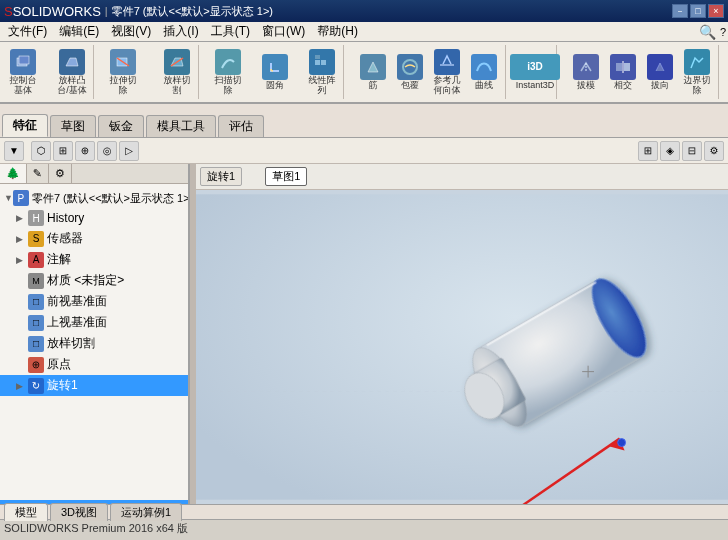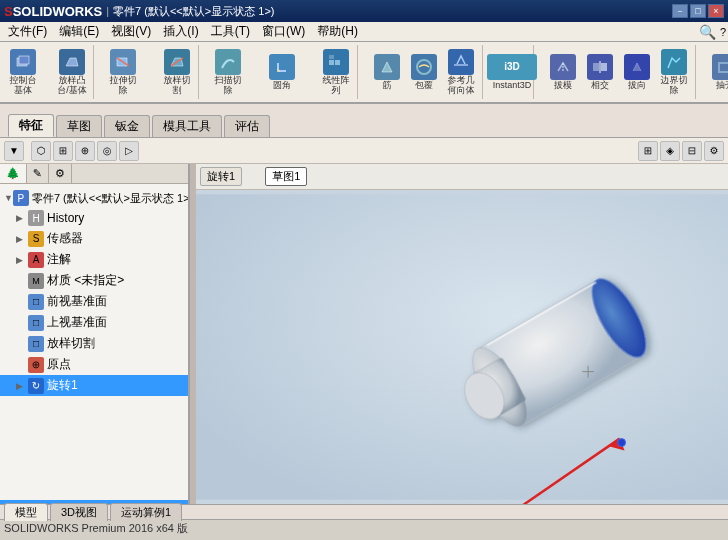--- a/index.html
+++ b/index.html
@@ -86,21 +86,21 @@
       line-height: 1.1;
     }
 
     
     #tabs-row {
       display: flex;
       align-items: flex-end;
       height: 34px;
       background: #e8e0d8;
       border-bottom: 1px solid #a0a0a0;
-      padding-left: 8px;
+      padding-left: 2px;
     }
     .tab-item {
       padding: 2px 10px;
       background: #d4cec6;
       border: 1px solid #a0a0a0;
       border-bottom: none;
       cursor: pointer;
       font-size: 12px;
       margin-right: 2px;
       border-radius: 3px 3px 0 0;
@@ -288,21 +288,21 @@
       margin: 0 2px;
     }
 
     .header-logo {
       display: flex;
       align-items: center;
       gap: 2px;
     }
     .sw-logo {
       font-size: 13px;
-      font-weight: bold;
+      font-weight: normal;
       color: white;
     }
     .sw-logo .sw-solid { color: #cc2222; }
   </style>
 </head>
 <body>
 
 <div id="title-bar">
   <div class="header-logo">
     <span class="sw-logo">
@@ -378,21 +378,21 @@
               </svg>
           </div>
           <span class="btn-label">放样切割</span>
         </div>
       </div>
     </div>
 
     <div class="separator"></div>
 
     <div class="toolbar-group">
-      <div style="display:flex;gap:18px;">
+      <div style="display:flex;gap:11px;">
         <div class="toolbar-btn-large">
           <div class="icon-box" style="background:#5599aa;">
             <svg width="20" height="20" viewBox="0 0 20 20">
                 <path d="M4 16 Q10 4 16 10" fill="none" stroke="#aaddee" stroke-width="2"></path>
               </svg>
           </div>
           <span class="btn-label">扫描切<br>除</span>
         </div>
         <div class="toolbar-btn-large">
           <div class="icon-box" style="background:#4488bb;">
@@ -438,20 +438,28 @@
           <span class="btn-label">包覆</span>
         </div>
         <div class="toolbar-btn-large">
           <div class="icon-box" style="background:#3366aa;">
             <svg width="20" height="20" viewBox="0 0 20 20">
                 <rect x="3" y="12" width="14" height="2" fill="#88aadd"></rect>
                 <path d="M6 12 L10 4 L14 12" fill="none" stroke="#aaccff" stroke-width="1.5"></path>
               </svg>
           </div>
           <span class="btn-label">参考几<br>何向体</span>
+        </div>
+        <div class="toolbar-btn-large">
+          <div class="icon-box" style="background:#4488cc;">
+            <svg width="20" height="20" viewBox="0 0 20 20">
+                <path d="M3 14 C6 4 14 4 17 14" fill="none" stroke="#88ccff" stroke-width="2"></path>
+              </svg>
+          </div>
+          <span class="btn-label">曲线</span>
         </div>
       </div>
     </div>
 
     <div class="separator"></div>
 
     <div class="toolbar-group">
       <div class="toolbar-btn-large">
         <div class="icon-box" style="background:#4499bb;width:50px;">
           <span style="color:white;font-size:10px;font-weight:bold;">i3D</span>

